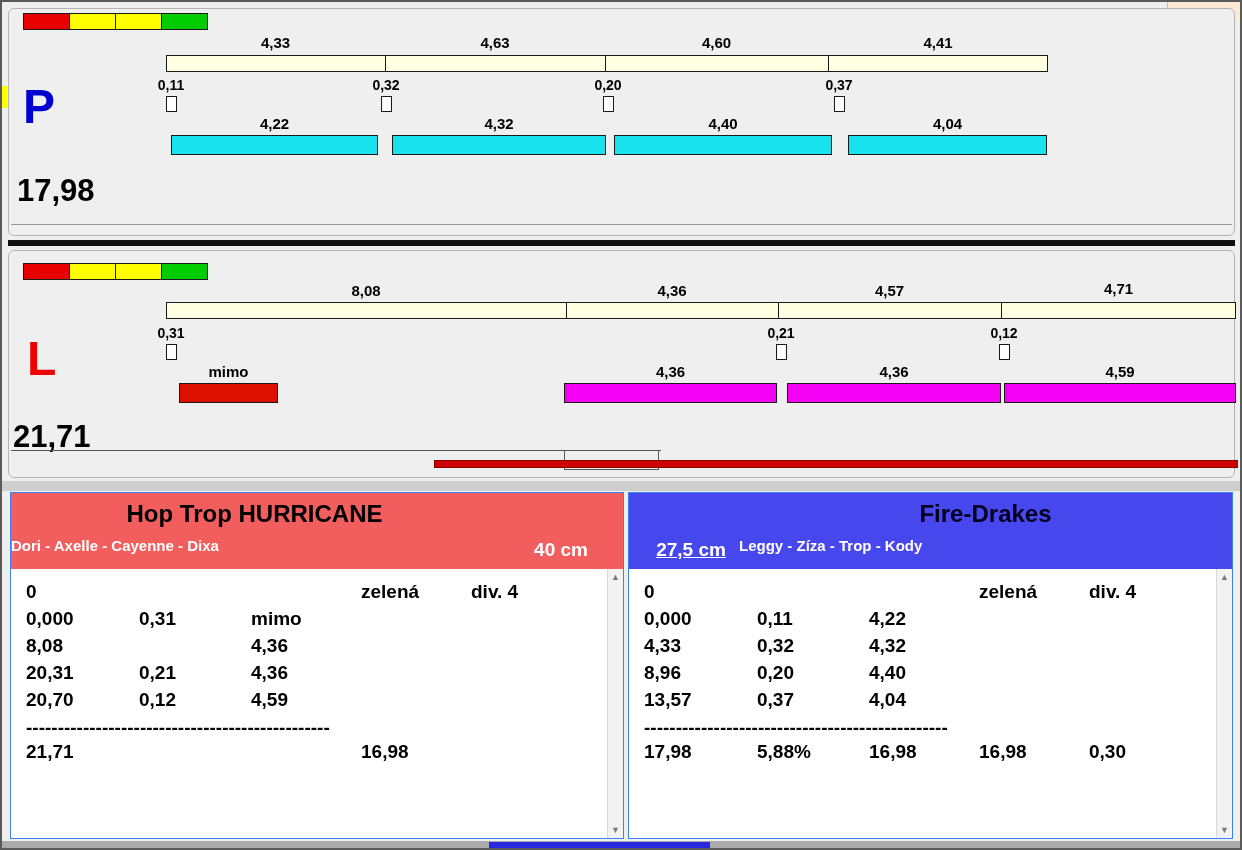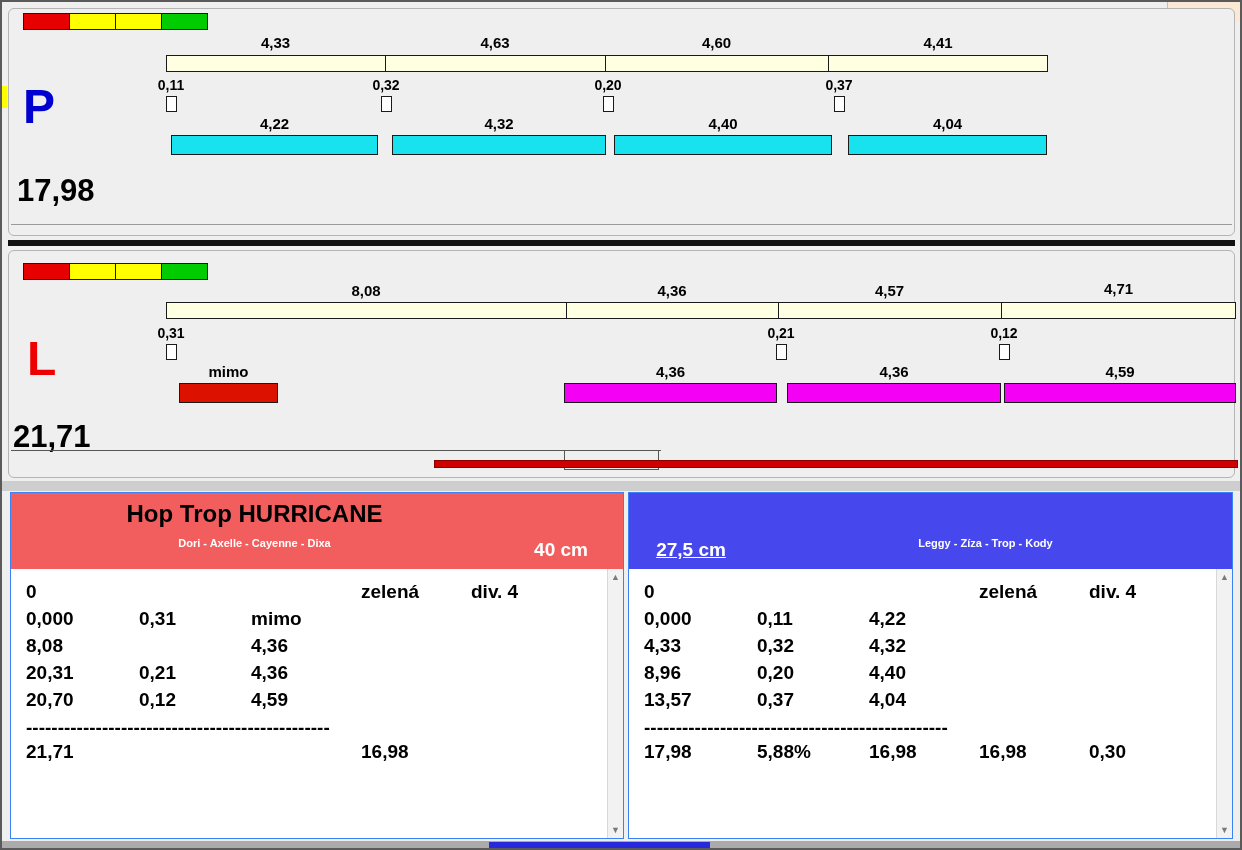--- a/index.html
+++ b/index.html
@@ -53,21 +53,21 @@
   
   .panel { position:absolute; top:492px; height:347px; border:1px solid #3b82f6; background:#fff; }
   .panel-left  { left:10px;  width:614px; }
   .panel-right { left:628px; width:605px; }
   .panel-header { position:relative; height:76px; }
   .hdr-red  { background:#f25e5e; }
   .hdr-blue { background:#4747ee; }
   .team-name { position:absolute; top:7px; font-weight:bold; font-size:24px; color:#000; text-align:center; white-space:nowrap; }
   .panel-left  .team-name { left:0; width:487px; }
   .panel-right .team-name { left:110px; right:0; color:#000020; }
-  .team-dogs { position:absolute; top:44px; font-weight:bold; font-size:11px; color:#fff; text-align:center; white-space:nowrap; }
+  .team-dogs { position:absolute; top:44px; font-weight:bold; font-size:15px; color:#fff; text-align:left; white-space:nowrap; }
   .panel-left  .team-dogs { left:0; width:487px; }
   .panel-right .team-dogs { left:110px; right:0; }
   .height-badge { position:absolute; top:46px; font-weight:bold; font-size:19px; color:#fff; width:100px; text-align:center; }
   .panel-left  .height-badge { left:500px; }
   .panel-right .height-badge { left:12px;text-decoration:underline; }
 
   .panel-body { position:absolute; left:0; right:0; top:76px; bottom:0; background:#fff; overflow:hidden; }
   .trow { position:absolute; left:0; right:18px; height:24px; font-weight:bold; font-size:19px; color:#000; }
   .tc { position:absolute; white-space:nowrap; }
   .c0{left:15px} .c1{left:128px} .c2{left:240px} .c3{left:350px} .c4{left:460px}
@@ -238,20 +238,21 @@
       </div>
       <div class="scrollbar">
         <span class="scroll-arrow scroll-up">▲</span>
         <span class="scroll-arrow scroll-down">▼</span>
       </div>
     </div>
   </section>
 
   <section class="panel panel-right">
     <div class="panel-header hdr-blue">
+      <div class="team-name">Fire-Drakes</div>
       <div class="team-dogs">Leggy - Zíza - Trop - Kody</div>
       <div class="height-badge">27,5 cm</div>
     </div>
     <div class="panel-body">
       <div class="trow" style="top:12px">
         <span class="tc c0">0</span>
         <span class="tc c1"></span>
         <span class="tc c2"></span>
         <span class="tc c3">zelená</span>
         <span class="tc c4">div. 4</span>

